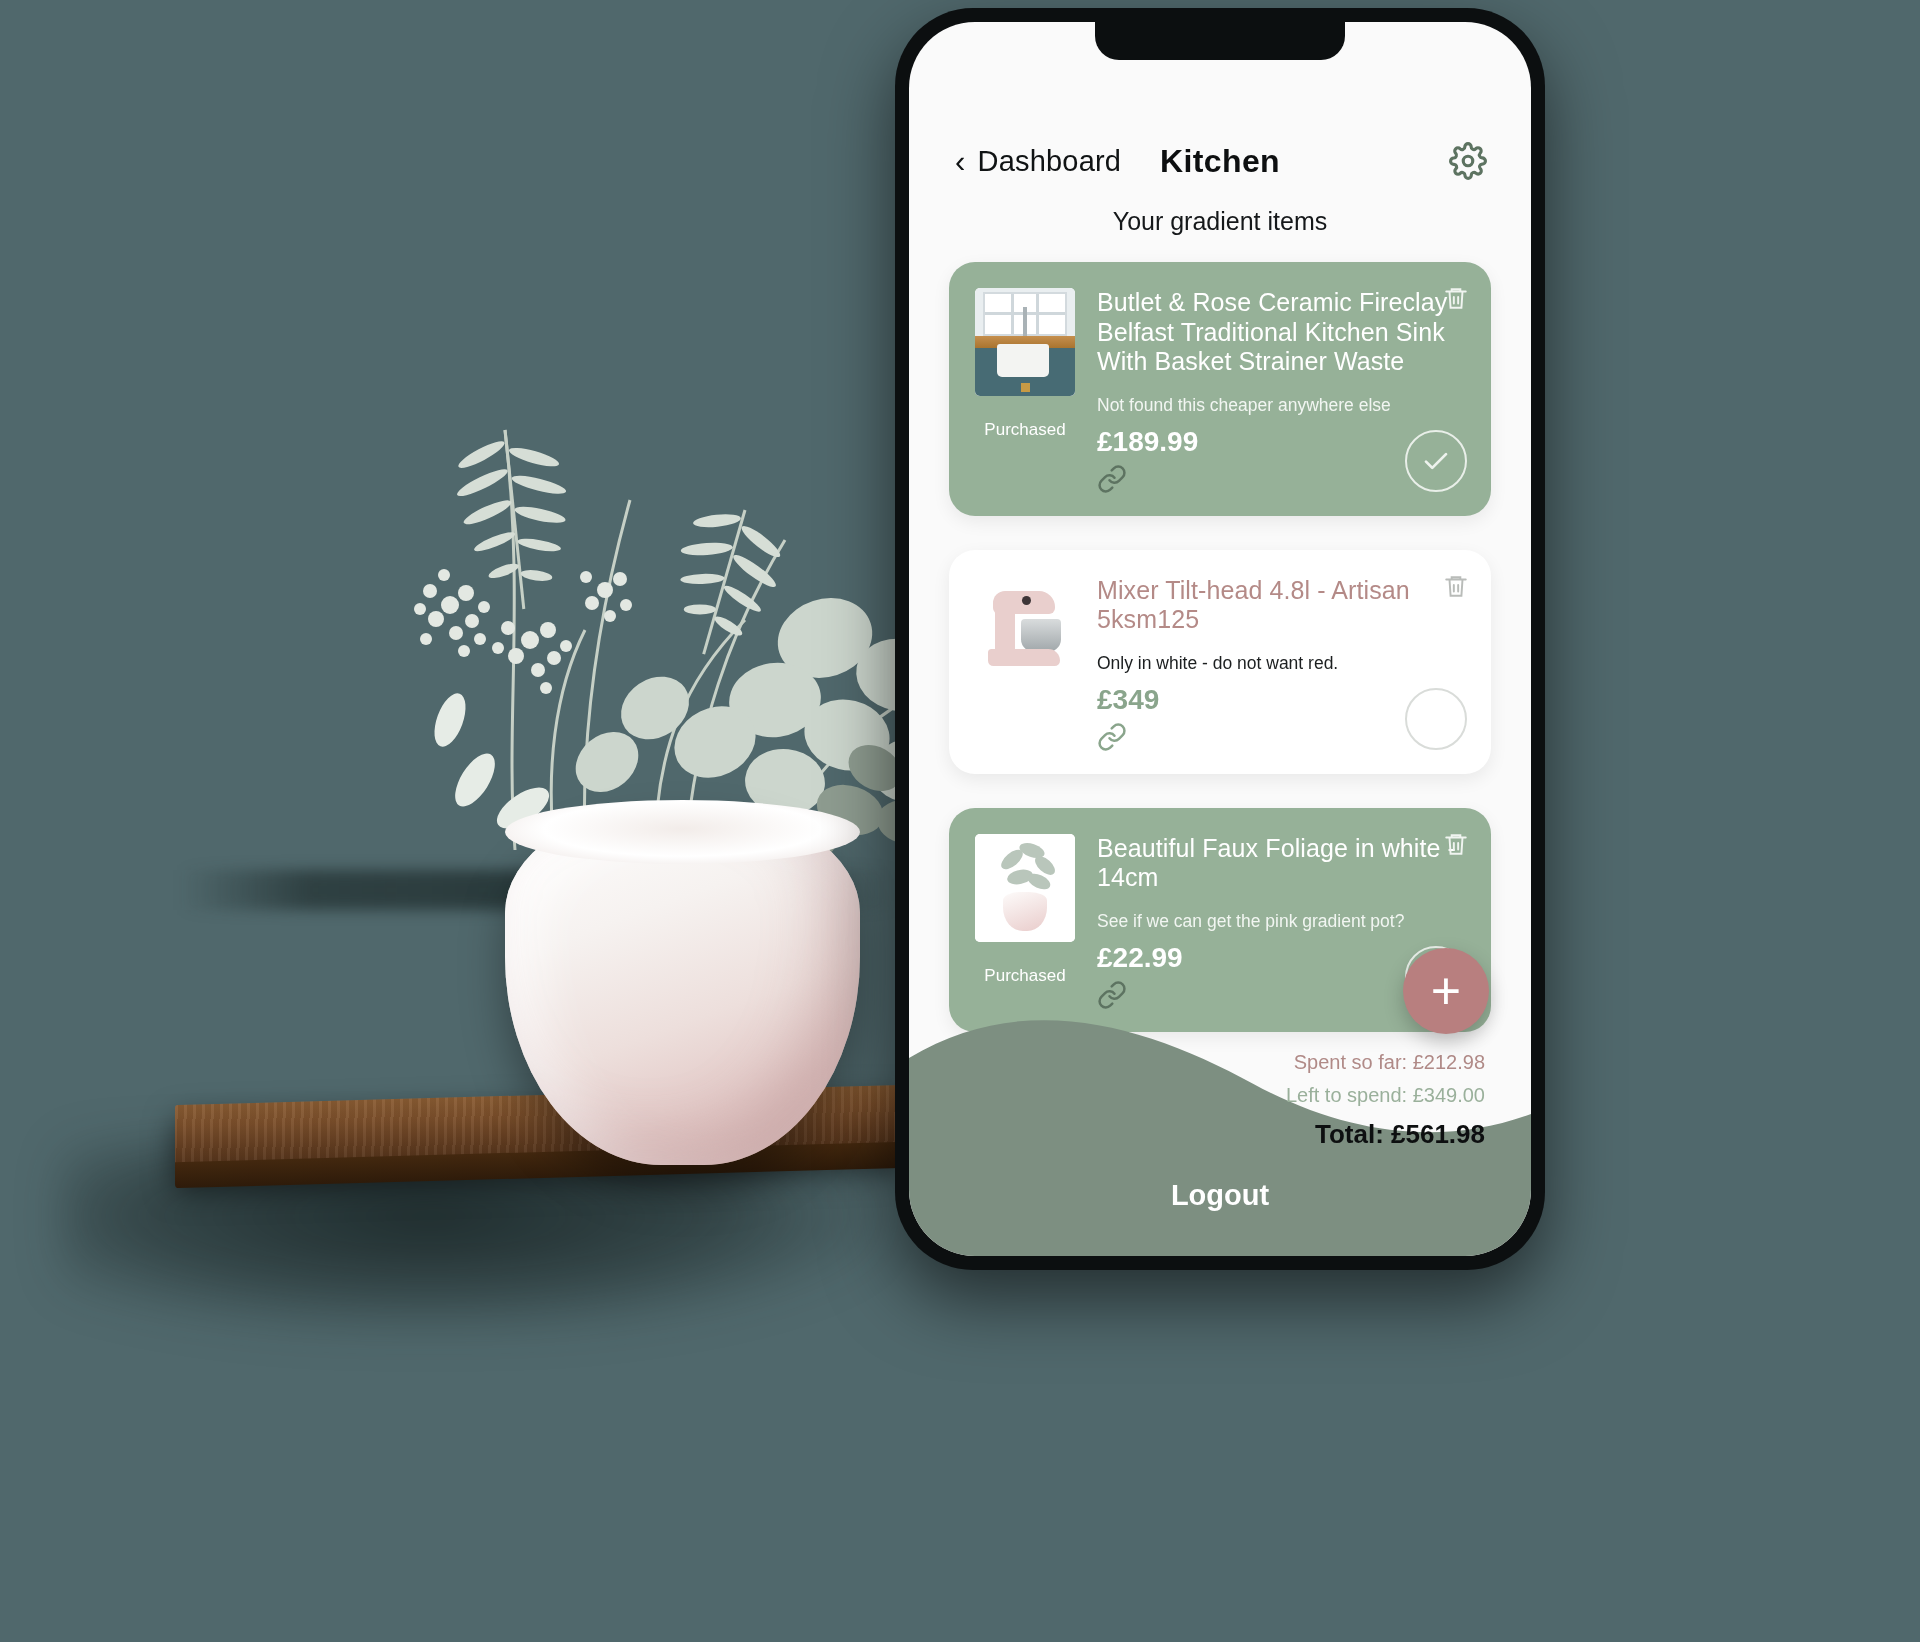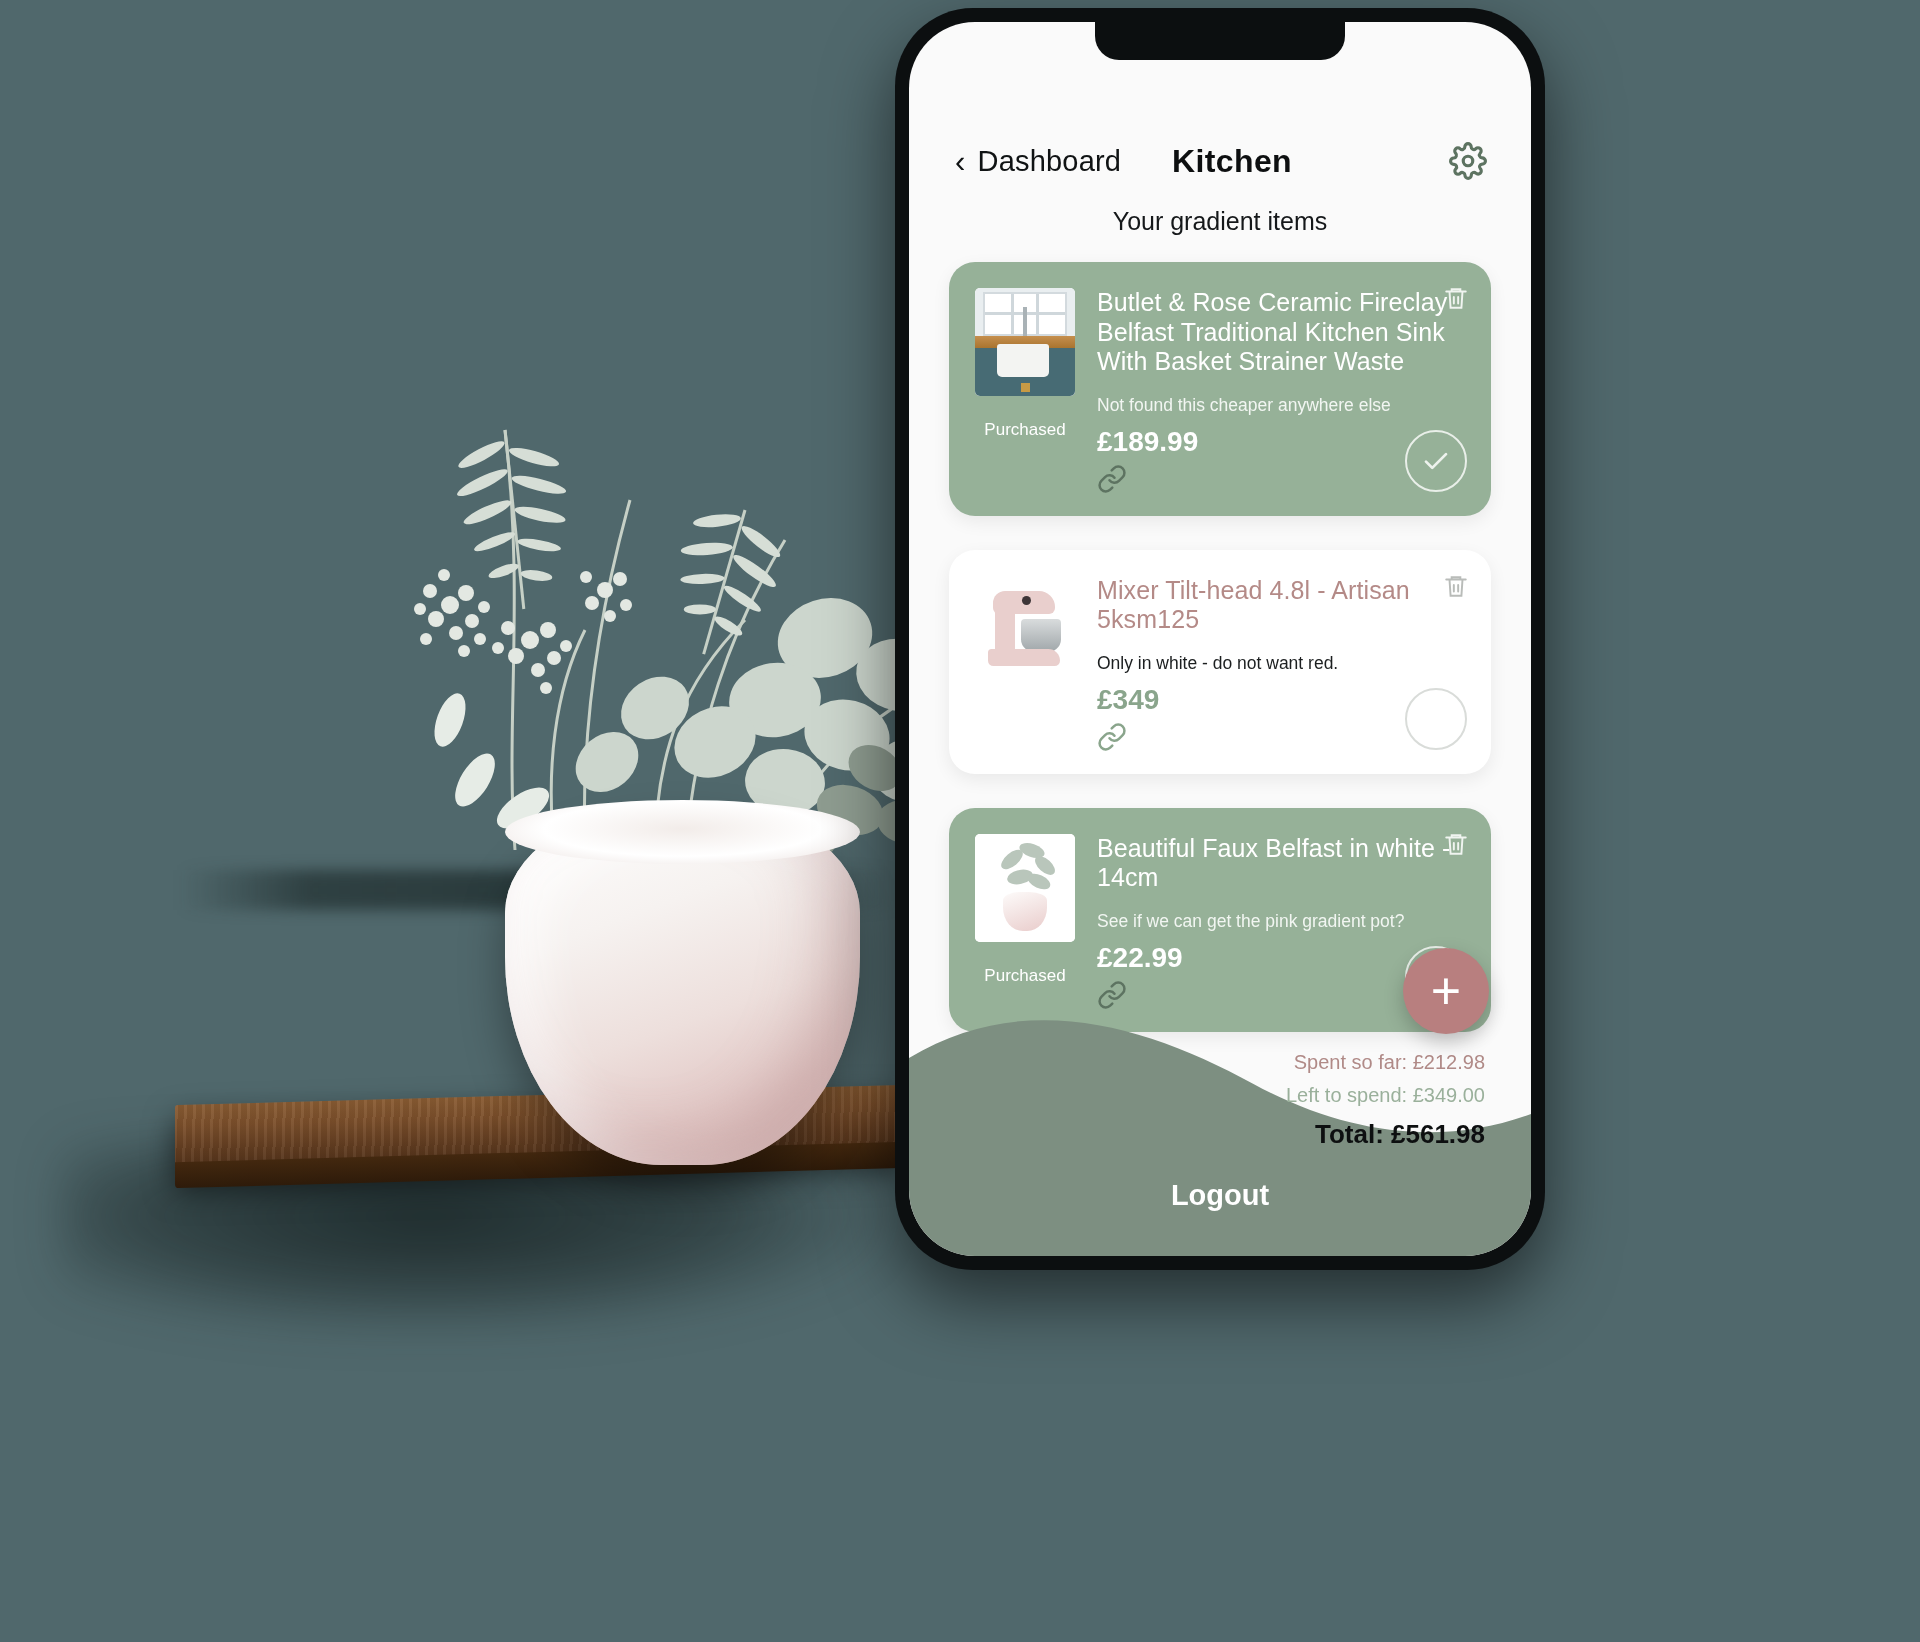--- a/index.html
+++ b/index.html
@@ -78,21 +78,21 @@
   .topbar{
     position:absolute;top:104px;left:0;width:100%;height:70px;
     display:flex;align-items:center;z-index:20;
   }
   .back-btn{
     display:flex;align-items:center;gap:12px;margin-left:46px;
     color:#101314;font-size:29px;letter-spacing:.2px;cursor:pointer;
   }
   .chev{font-size:31px;line-height:1;color:#101314;font-weight:300;}
   .screen-title{
-    position:absolute;left:12px;width:100%;text-align:center;
+    position:absolute;left:0;width:100%;text-align:center;
     font-size:32px;font-weight:bold;color:#0d0f10;letter-spacing:.4px;
     pointer-events:none;
   }
   .gear{
     margin-left:auto;margin-right:44px;cursor:pointer;display:flex;
   }
   .subtitle{
     position:absolute;top:185px;left:0;width:100%;text-align:center;
     font-size:25px;color:#15181a;
   }
@@ -401,21 +401,21 @@
               <div class="pa-leaf" style="left:44%;top:10%;width:26px;height:13px;transform:rotate(18deg)"></div>
               <div class="pa-leaf" style="left:58%;top:24%;width:24px;height:13px;transform:rotate(42deg)"></div>
               <div class="pa-leaf" style="left:32%;top:34%;width:26px;height:14px;transform:rotate(-12deg)"></div>
               <div class="pa-leaf" style="left:52%;top:38%;width:24px;height:13px;transform:rotate(24deg)"></div>
               <div class="pa-pot"></div>
             </div>
           </div>
           <div class="purchased-label">Purchased</div>
         </div>
         <div class="body">
-          <p class="ptitle">Beautiful Faux Belfast in white - 14cm</p>
+          <p class="ptitle">Beautiful Faux Foliage in white - 14cm</p>
           <p class="pnote">See if we can get the pink gradient pot?</p>
           <p class="pprice">£22.99</p>
           <div class="linkrow">
             <svg width="30" height="30" viewBox="0 0 24 24" fill="none" stroke="#5d7361" stroke-width="2" stroke-linecap="round">
               <path d="M10 13a5 5 0 0 0 7.54.54l3-3a5 5 0 0 0-7.07-7.07l-1.72 1.71"></path>
               <path d="M14 11a5 5 0 0 0-7.54-.54l-3 3a5 5 0 0 0 7.07 7.07l1.71-1.71"></path>
             </svg>
           </div>
         </div>
         <div class="trash">

